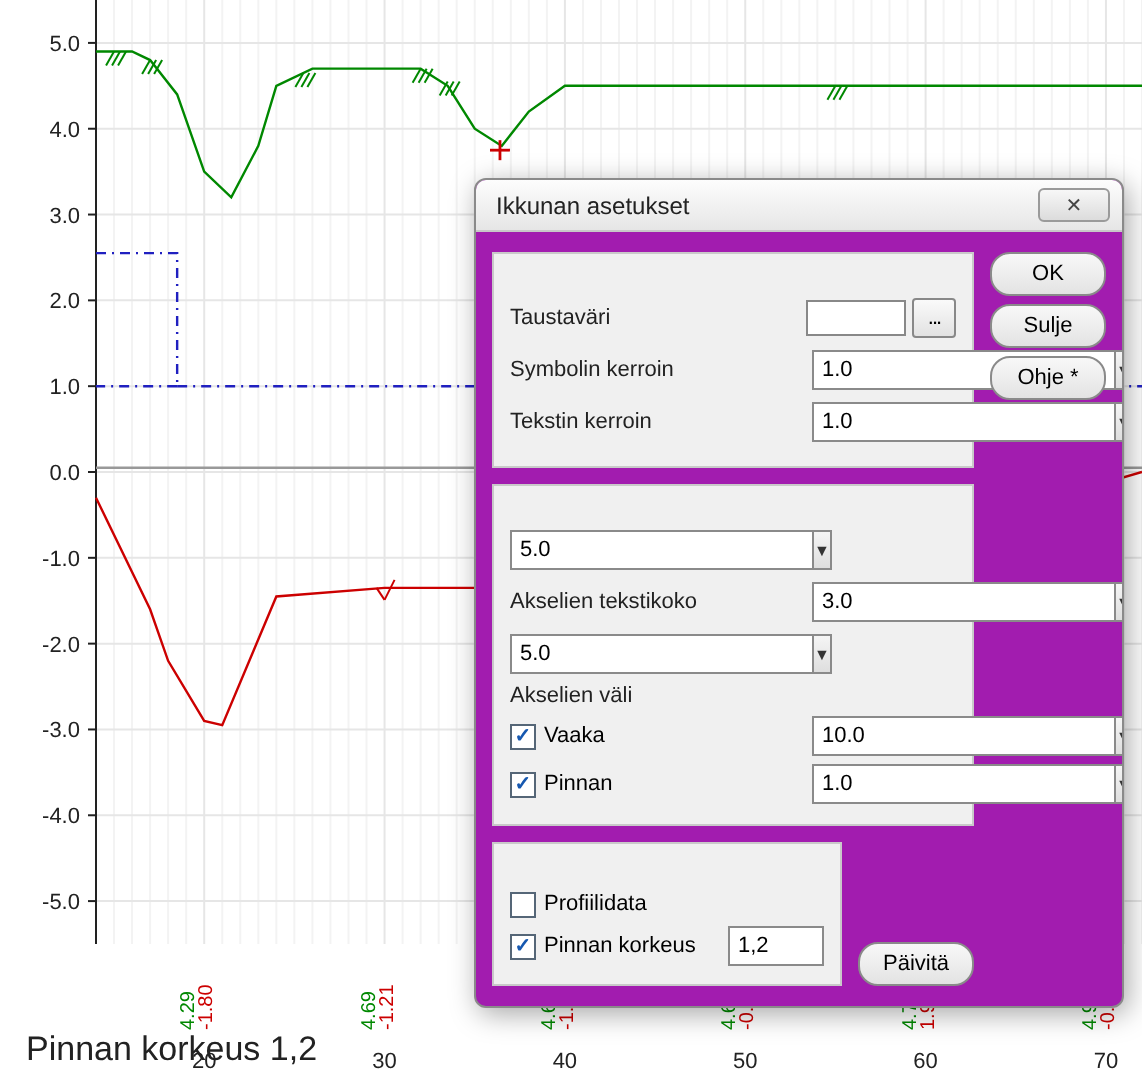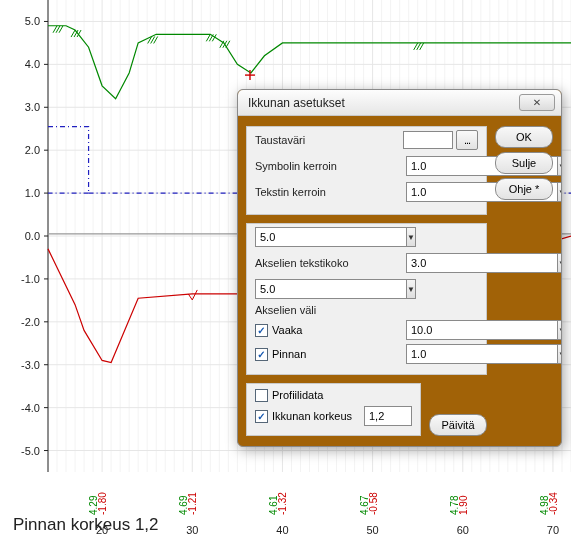--- a/index.html
+++ b/index.html
@@ -13,21 +13,21 @@
     position: relative;
   }
   .chart-area {
     position: absolute;
     left: 0; top: 0; width: 571px; height: 540px;
   }
   .dialog {
     position: absolute;
     left: 237px; top: 89px;
     width: 325px;
-    background: #a16207;
+    background: #a21caf;
     border: 1px solid #8a8a8a;
     border-radius: 6px;
     box-shadow: 2px 3px 14px rgba(0,0,0,0.35);
     overflow: hidden;
   }
   .titlebar {
     height: 26px;
     background: linear-gradient(#fdfdfd,#e6e6e6);
     border-bottom: 1px solid #c8c8c8;
     display: flex;
@@ -46,21 +46,21 @@
   }
   .dialog-body {
     padding: 10px 8px 10px 8px;
     display: flex;
     gap: 8px;
   }
   .left-col { flex: 1; display: flex; flex-direction: column; gap: 8px; }
   .right-col { width: 58px; display: flex; flex-direction: column; gap: 4px; }
   fieldset.group {
     border: 1px solid #c9c9c9;
-    padding: 1px 8px 8px 8px;
+    padding: 20px 8px 8px 8px;
     background: #f0f0f0;
   }
   .row {
     display: flex;
     align-items: center;
     height: 24px;
     margin-bottom: 2px;
   }
   .row label.lbl { flex: 1; color: #222; }
   .swatch {
@@ -380,21 +380,21 @@
                   <span></span>
                 </div>
               <span>Profiilidata</span>
             </div>
           </div>
           <div class="chk-row" style="height:22px">
             <div class="chk-area">
               <div class="chk">
                   <span>✓</span>
                 </div>
-              <span>Ikkunan korkeus</span>
+              <span>Pinnan korkeus</span>
             </div>
             <input class="txt-input" value="1,2" style="">
           </div>
         </fieldset>
         <button class="btn update-btn">Päivitä</button>
       </div>
 
     </div>
     <div class="right-col">
       <button class="btn">OK</button>

